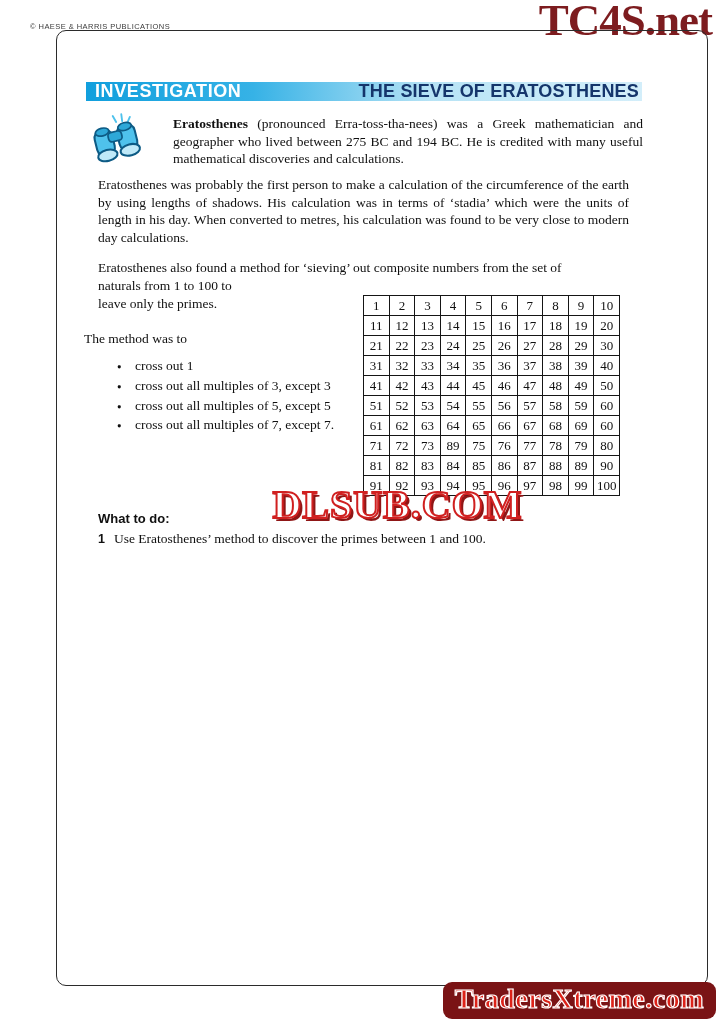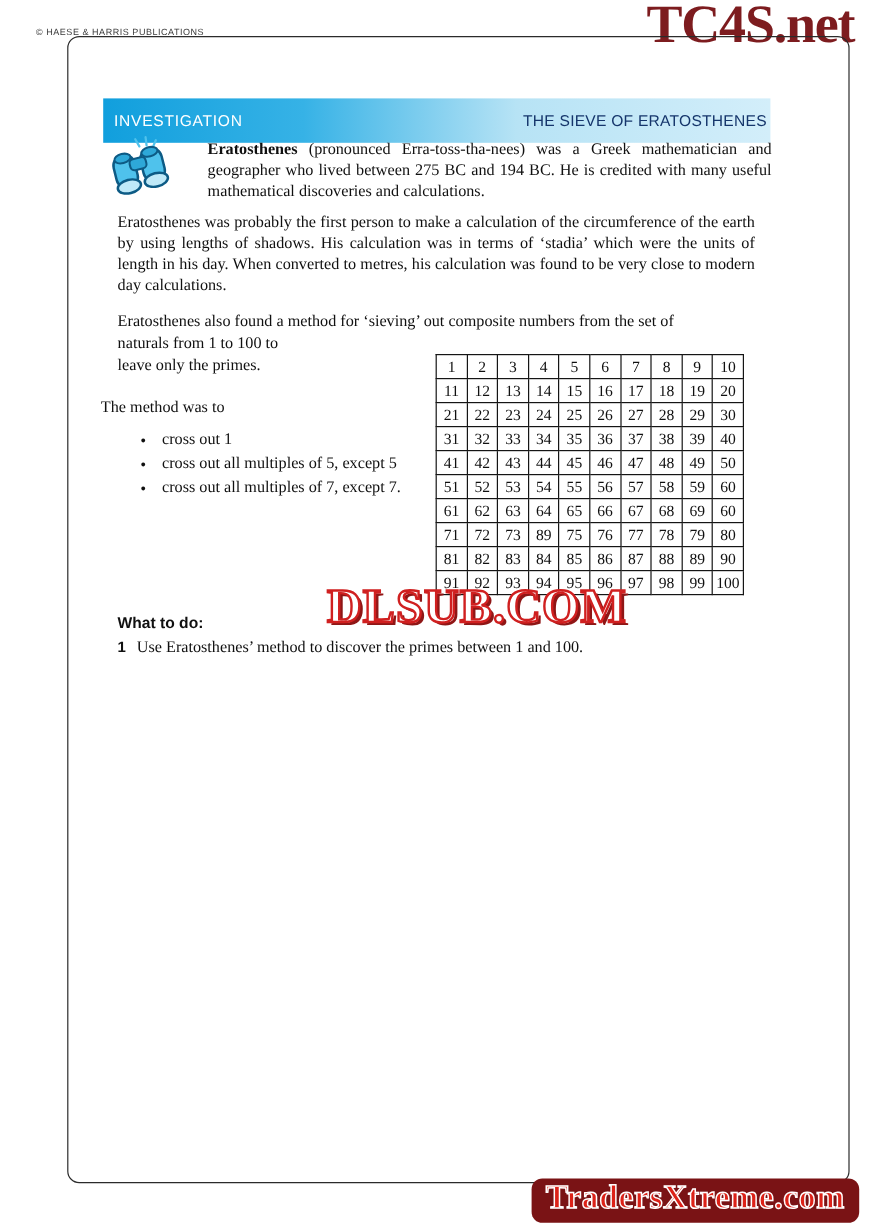--- a/index.html
+++ b/index.html
@@ -16,24 +16,24 @@
   .wm-top {
     position:absolute; top:-6px; right:12px;
     font-family:"Liberation Serif", serif; font-weight:bold; font-size:45px;
     color:#7d1c1f; letter-spacing:-1px;
   }
   .frame {
     position:absolute; left:56px; top:30px; width:652px; height:956px;
     border:1.6px solid #2b2b2b; border-radius:10px;
   }
   .header {
-    position:absolute; left:29px; top:51px; width:556px; height:37px;
+    position:absolute; left:29px; top:51px; width:556px; height:19px;
     background:linear-gradient(90deg,#119fdd 0%,#36b2e6 30%,#b7e3f5 62%,#d3eefa 100%);
     display:flex; align-items:center; justify-content:space-between;
-    font-family:"Liberation Sans", sans-serif; font-weight:normal; font-size:13px;
+    font-family:"Liberation Sans", sans-serif; font-weight:bold; font-size:18px;
   }
   .h-left  { color:#ffffff; padding-left:9px; letter-spacing:.6px; }
   .h-right { color:#15356b; padding-right:3px; letter-spacing:.2px; }
   .binoculars { position:absolute; left:30px; top:78px; width:60px; height:62px; }
   .intro {
     position:absolute; left:116px; top:84px; width:470px;
     font-size:13.5px; line-height:1.31; text-align:justify;
   }
   .para2 {
     position:absolute; left:41px; top:145px; width:531px;
@@ -125,20 +125,21 @@
     <p class="para2">Eratosthenes was probably the first person to make a calculation of the circumference of the earth by using lengths of shadows. His calculation was in terms of ‘stadia’ which were the units of length in his day. When converted to metres, his calculation was found to be very close to modern day calculations.</p>
 
     <div class="p3 l1">Eratosthenes also found a method for ‘sieving’ out composite numbers from the set of</div>
     <div class="p3 l2">naturals from 1 to 100 to</div>
     <div class="p3 l3">leave only the primes.</div>
 
     <div class="method-intro">The method was to</div>
 
     <ul class="bullets">
       <li><span>cross out 1</span></li>
+      <li><span>cross out all multiples of 3, except 3</span></li>
       <li><span>cross out all multiples of 5, except 5</span></li>
       <li><span>cross out all multiples of 7, except 7.</span></li>
     </ul>
 
     <table class="grid">
       <tbody id="grid-body">
           <tr>
             <td>1</td>
             <td>2</td>
             <td>3</td>

